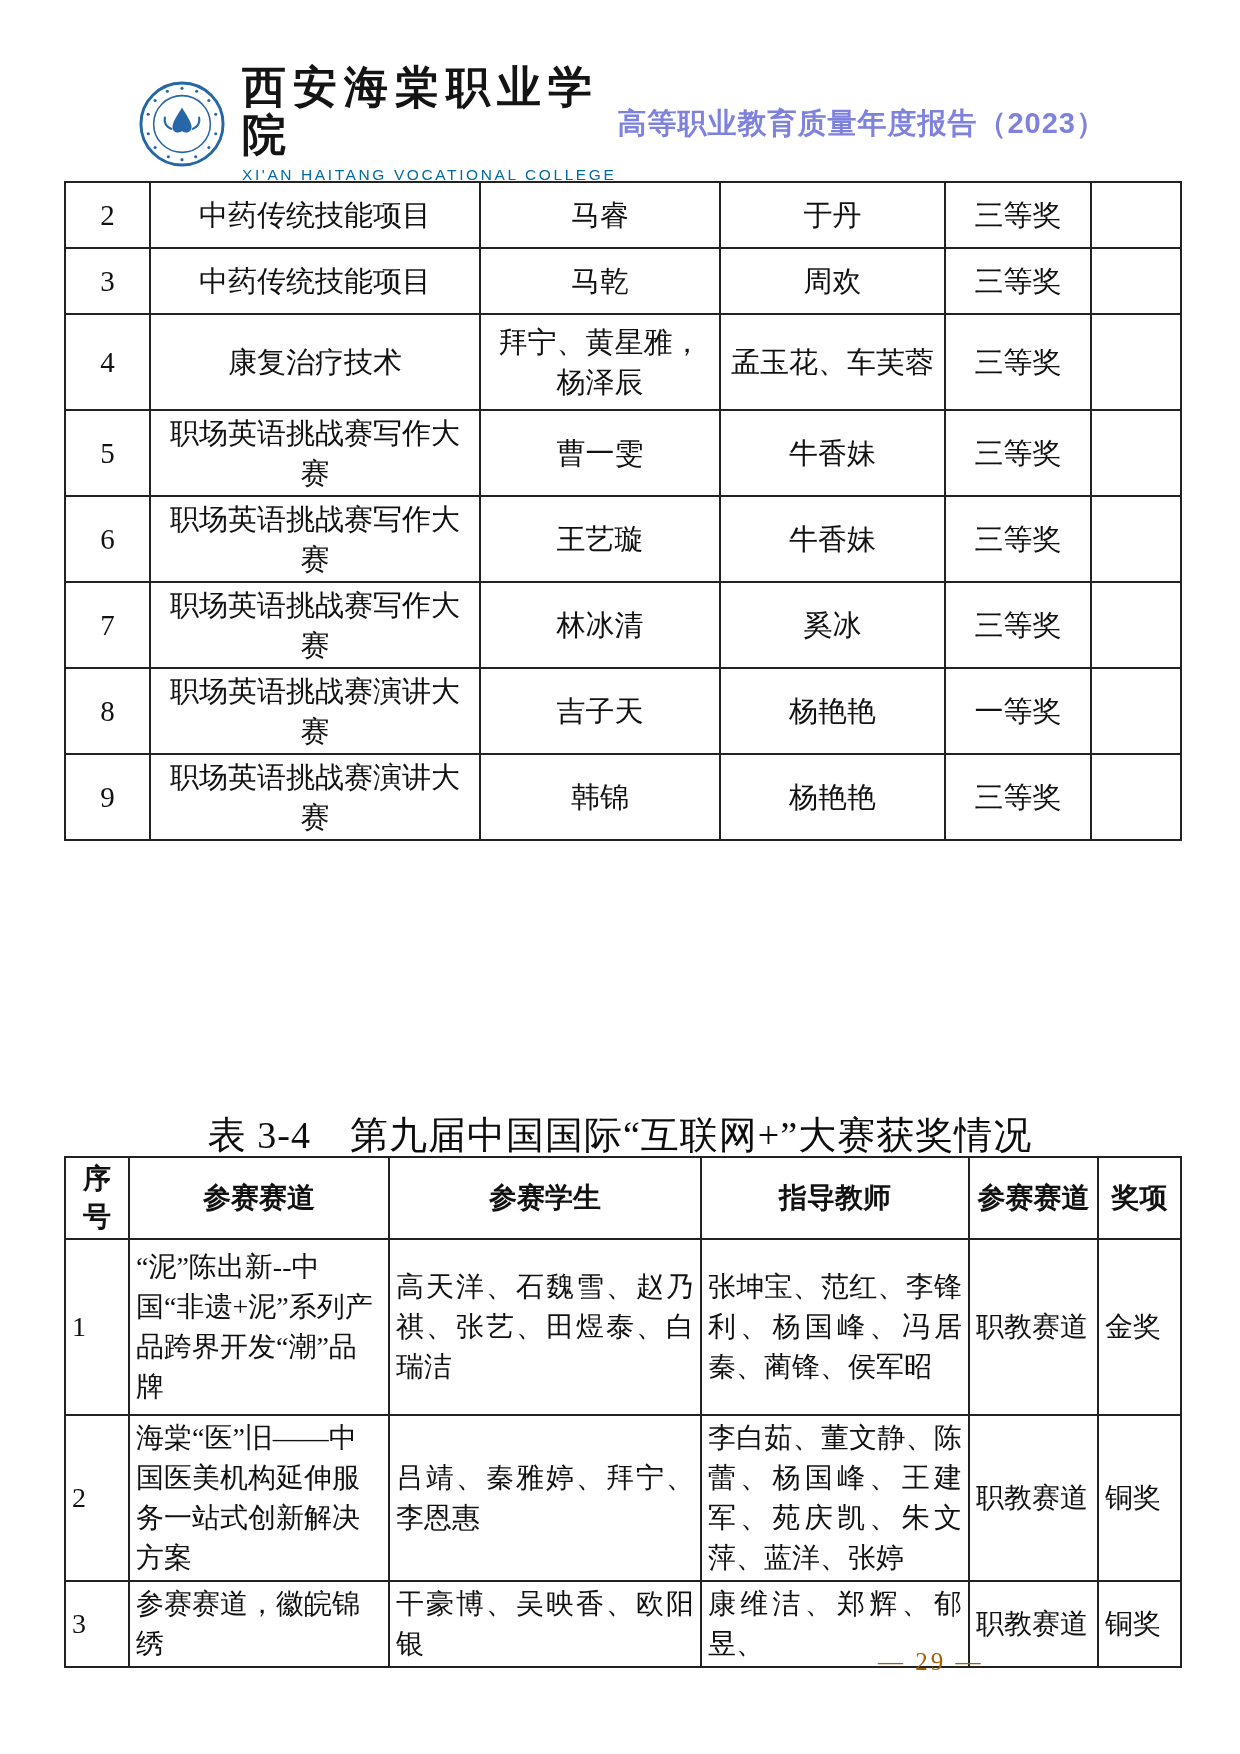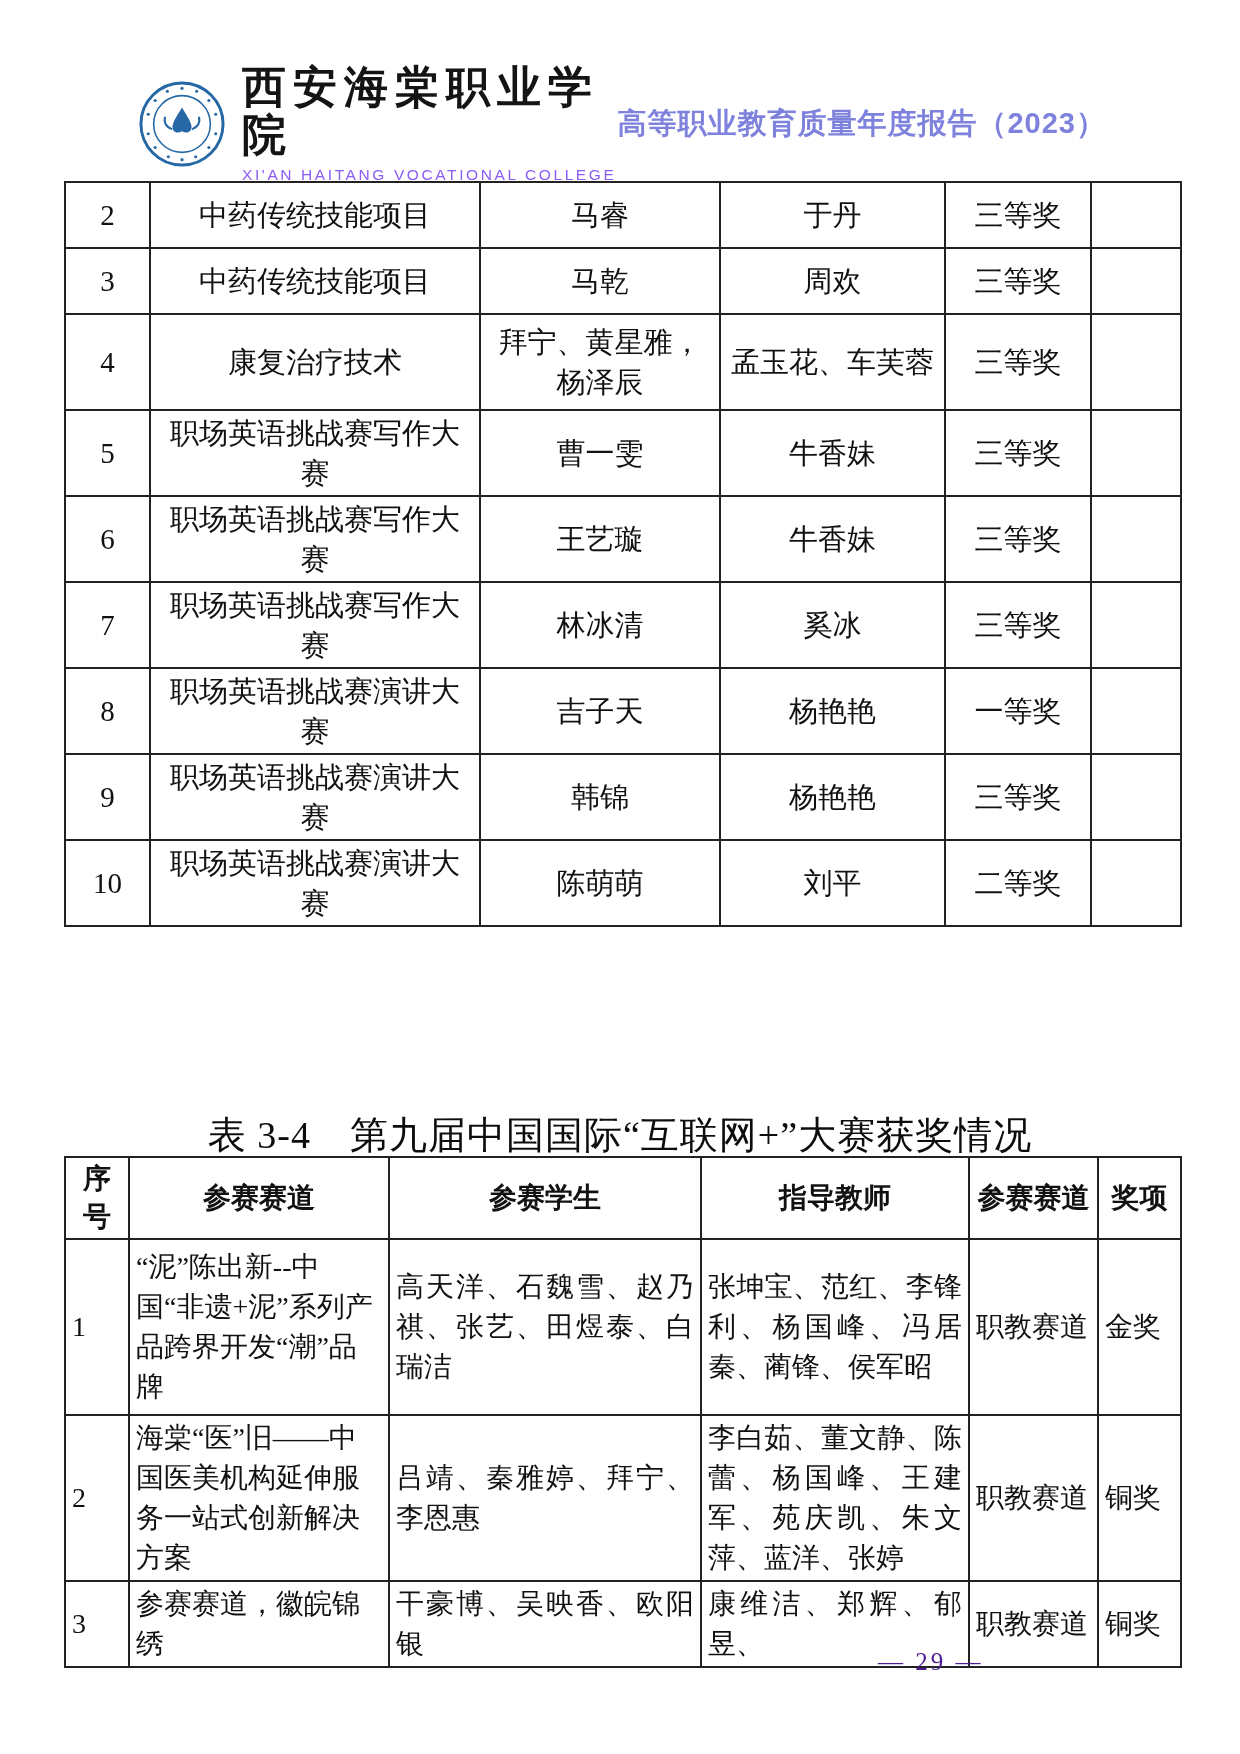--- a/index.html
+++ b/index.html
@@ -22,21 +22,21 @@
   .logo-block { display:flex; align-items:center; gap:16px; }
   .seal { flex:0 0 auto; }
   .logo-text { display:flex; flex-direction:column; }
   .logo-cn {
     font-weight:bold; font-size:44px; line-height:48px;
     letter-spacing:7px; color:#141414;
     font-family:"Liberation Serif","DejaVu Serif",serif;
   }
   .logo-en {
     font-family:"Liberation Sans","DejaVu Sans",sans-serif;
-    font-size:15.5px; letter-spacing:2.6px; color:#8b5cf6; margin-top:6px;
+    font-size:15.5px; letter-spacing:2.6px; color:#0369a1; margin-top:6px;
     white-space:nowrap;
   }
   .report-title {
     font-family:Liberation Sans, sans-serif;
     font-weight:bold; font-size:29px; letter-spacing:1px;
     color:#7e82dd; white-space:nowrap;
   }
 
   
   table { border-collapse:collapse; table-layout:fixed; }
@@ -71,21 +71,21 @@
   .t2 td { font-size:28px; line-height:40px; padding:2px 6px; }
   .t2 td.c { text-align:left; }
   .t2 td.j { text-align:justify; }
   .t2 tr.r1 { height:176px; }
   .t2 tr.r2 { height:160px; }
   .t2 tr.r3 { height:74px; }
 
   
   .pageno {
     position:absolute; top:1632px; left:878px;
-    font-size:25px; letter-spacing:3px; color:#4c1d95;
+    font-size:25px; letter-spacing:3px; color:#a16207;
   }
 </style>
 </head>
 <body>
 
 <div class="page">
 
   <div class="header">
     <div class="logo-block">
       <svg class="seal" width="88" height="88" viewBox="0 0 90 90" aria-hidden="true">
@@ -186,28 +186,20 @@
         <td></td>
       </tr>
       <tr>
         <td>9</td>
         <td>职场英语挑战赛演讲大赛</td>
         <td>韩锦</td>
         <td>杨艳艳</td>
         <td>三等奖</td>
         <td></td>
       </tr>
-      <tr>
-        <td>10</td>
-        <td>职场英语挑战赛演讲大赛</td>
-        <td>陈萌萌</td>
-        <td>刘平</td>
-        <td>二等奖</td>
-        <td></td>
-      </tr>
     </tbody>
   </table>
 
 
   <div class="caption">表 3-4　第九届中国国际“互联网+”大赛获奖情况</div>
 
   <table class="t2">
     <colgroup>
       <col style="width:64px">
         <col style="width:260px">

